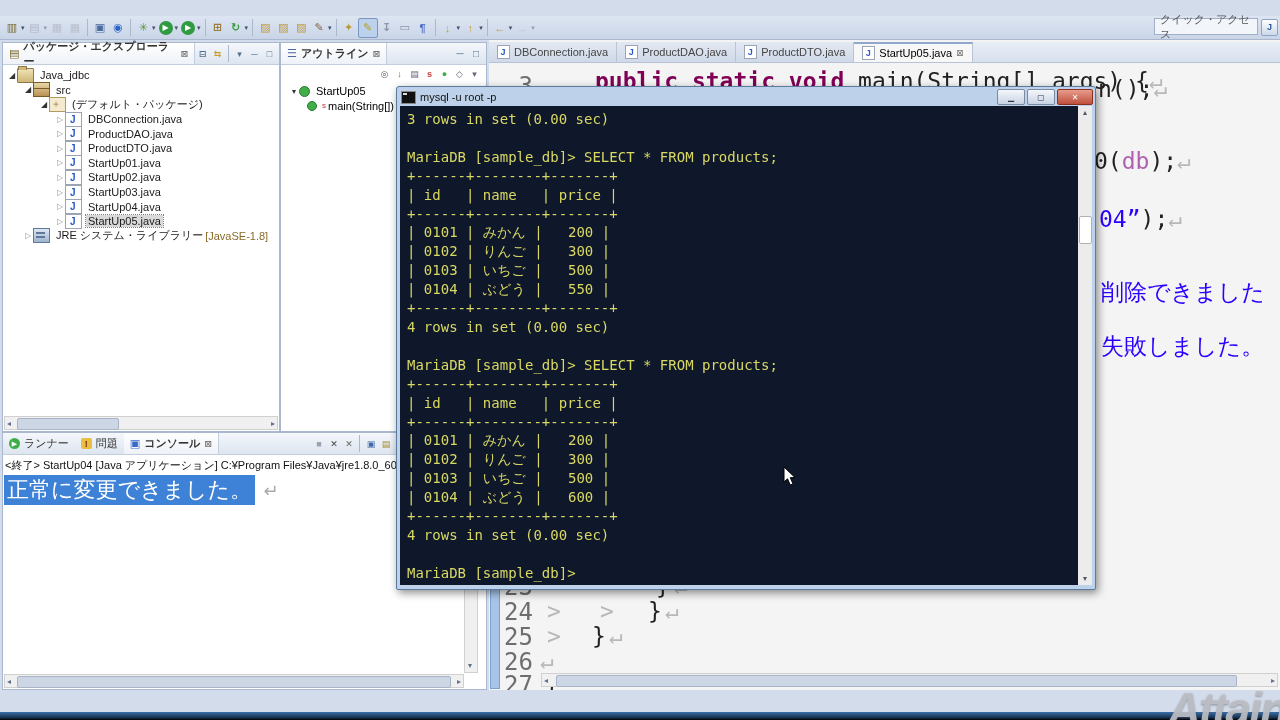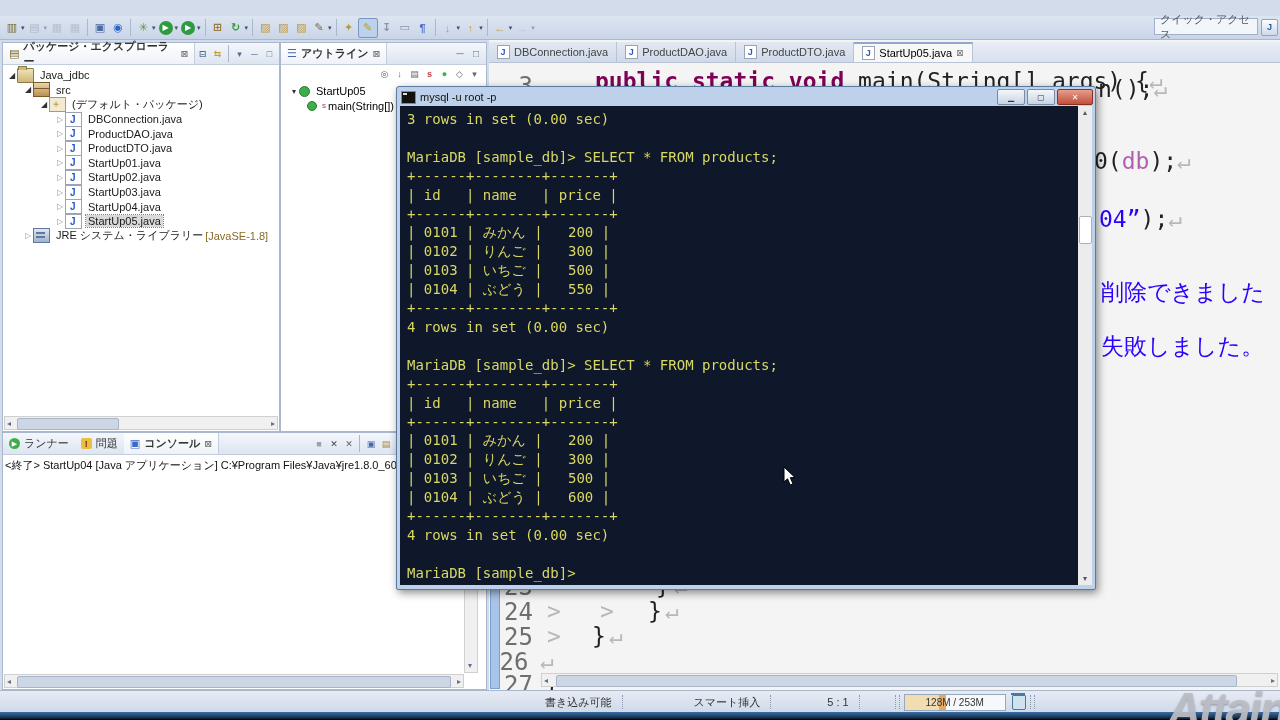--- a/index.html
+++ b/index.html
@@ -410,21 +410,21 @@
           <div class="codeline ws" style="left: 185px; top: 511px;">↵</div>
           <div class="lnum" style="left: 6px; top: 536px;">24</div>
           <div class="codeline ws" style="left: 58px; top: 536px;">&gt;</div>
           <div class="codeline ws" style="left: 111px; top: 536px;">&gt;</div>
           <div class="codeline pl" style="left: 159px; top: 536px;">}</div>
           <div class="codeline ws" style="left: 176px; top: 536px;">↵</div>
           <div class="lnum" style="left: 6px; top: 561px;">25</div>
           <div class="codeline ws" style="left: 58px; top: 561px;">&gt;</div>
           <div class="codeline pl" style="left: 103px; top: 561px;">}</div>
           <div class="codeline ws" style="left: 120px; top: 561px;">↵</div>
-          <div class="lnum" style="left: 6px; top: 586px; text-align: center;">26</div>
+          <div class="lnum" style="left: 6px; top: 586px;">26</div>
           <div class="codeline ws" style="left: 51px; top: 586px;">↵</div>
           <div class="lnum" style="left: 6px; top: 609px;">27</div>
           <div class="codeline pl" style="left: 56px; top: 609px;">}</div>
           <div class="frag" style="left: 609px; top: 14px;"><span class="pl">n();</span><span class="ws">↵</span></div>
           <div class="frag" style="left: 605px; top: 86px;"><span class="pl">0(</span><span class="var">db</span><span class="pl">);</span><span class="ws">↵</span></div>
           <div class="frag" style="left: 610px; top: 144px;"><span class="str">04”</span><span class="pl">);</span><span class="ws">↵</span></div>
           <div class="frag" style="left: 612px; top: 215px;"><span class="str">削除できました</span></div>
           <div class="frag" style="left: 612px; top: 269px;"><span class="str">失敗しました。</span></div>
         </div>
       <div class="hsb" style="left:52px;bottom:3px;right:2px;">
@@ -480,20 +480,24 @@
             <span class="ig" style="color: rgb(154, 162, 174); width: 13px; height: 13px; font-size: 9px;">▦</span>
           </div>
           <div class="tbsep"></div>
           <div class="tbtn">
             <span class="ig" style="color: rgb(42, 154, 122); width: 13px; height: 13px; font-size: 9px;">▣</span>
             <span class="drop">▾</span>
           </div>
         </div>
       </div>
     <div id="console-proc">&lt;終了&gt; StartUp04 [Java アプリケーション] C:¥Program Files¥Java¥jre1.8.0_60¥bin¥javaw.exe (2</div>
+    <div>
+      <span id="console-out">正常に変更できました。</span>
+      <span id="console-ret">↵</span>
+    </div>
     <div class="vsb" style="right:8px;top:22px;bottom:16px;">
       <span class="sbarrow" style="left:3px;top:0;">▴</span>
       <span class="sbarrow" style="left:3px;bottom:0;">▾</span>
     </div>
     <div class="hsb" style="left:1px;bottom:1px;right:22px;">
       <span class="sbarrow" style="left:2px;top:1px;">◂</span>
       <div class="thumb" style="left:12px;right:12px;"></div>
       <span class="sbarrow" style="right:2px;top:1px;">▸</span>
     </div>
   </div>
@@ -535,40 +539,20 @@
 
 MariaDB [sample_db]&gt;</pre>
     </div>
     <div id="term-vsb">
       <span class="a" style="top:2px;">▴</span>
       <div class="thumb"></div>
       <span class="a" style="bottom:2px;">▾</span>
     </div>
   </div>
 
-  <div id="statusbar">
-    <div style="width:545px;"></div>
-    <span>書き込み可能</span>
-    <div class="st-sep"></div>
-      <div style="width:60px;"></div>
-    <span>スマート挿入</span>
-    <div class="st-sep"></div>
-      <div style="width:45px;"></div>
-    <span>5 : 1</span>
-    <div class="st-sep"></div>
-      <div style="width:20px;"></div>
-    <div class="grip"></div>
-    <div id="heap">
-      <div class="fill"></div>
-        <div class="band"></div>
-      <div class="txt">128M / 253M</div>
-    </div>
-    <div id="trash"></div>
-    <div class="grip"></div>
-  </div>
 
   <div id="taskbar"></div>
 
   <div id="watermark">Attain</div>
 
   <svg id="cursor" width="16" height="22" viewBox="0 0 16 22">
     <polygon points="1,1 1,16 4.5,12.8 7.2,19 10,17.8 7.3,11.7 12,11.5" fill="#fff" stroke="#000" stroke-width="1"></polygon>
   </svg>
 </div>
 

